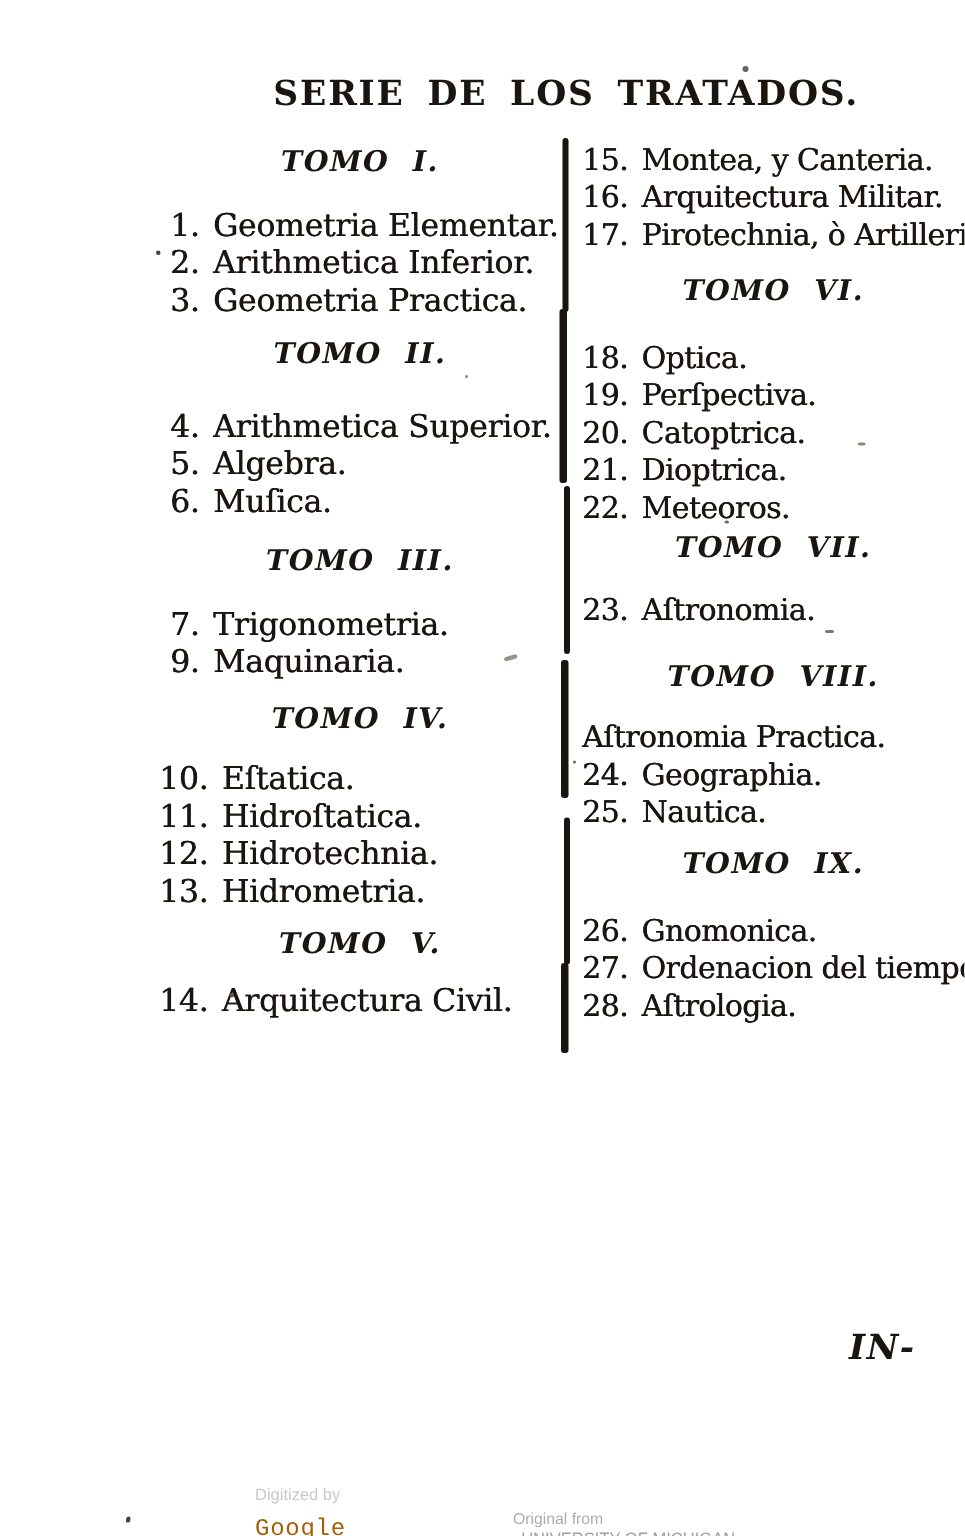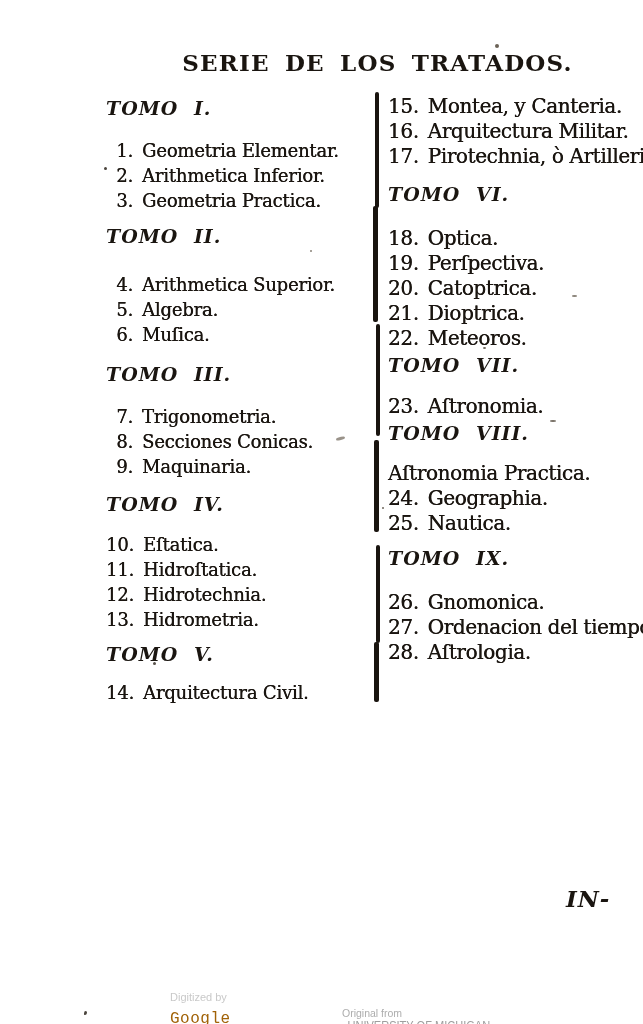--- a/index.html
+++ b/index.html
@@ -11,24 +11,24 @@
   .title {
     position:absolute; top:49px; left:0; width:100%; padding-left:112px;
     text-align:center; font-size:23px; font-weight:700;
     letter-spacing:1.2px; word-spacing:6px; white-space:nowrap;
   }
   .col { position:absolute; }
   .col-left  { left:106px; top:90px; width:268px; }
   .col-right { left:388px; top:88px; width:255px; }
   .tomo {
     font-style:italic; font-weight:700; font-size:19px; line-height:24px;
-    letter-spacing:1px; word-spacing:8px; white-space:nowrap;
+    text-align:center; letter-spacing:1px; word-spacing:8px; white-space:nowrap;
   }
   .items { line-height:25px; }
-  .col-left  .items { font-size:18px; letter-spacing:-0.2px; }
+  .col-left  .items { font-size:21px; letter-spacing:-0.2px; }
   .col-right .items { font-size:20px; letter-spacing:-0.4px; }
   .item { white-space:nowrap; text-shadow:0.3px 0 0 currentColor; }
   .num { display:inline-block; min-width:27px; text-align:right; margin-right:9px; }
   .rule { position:absolute; background:#19140f; border-radius:2px; }
   .speck { position:absolute; border-radius:50%; }
   .catchword {
     position:absolute; left:566px; top:885px; font-style:italic; font-weight:700;
     font-size:23px; letter-spacing:1px;
   }
   .footer-left {
@@ -72,21 +72,20 @@
     <h3 class="tomo" style="margin-top:11px">TOMO II.</h3>
     <div class="items" style="margin-top:24px">
       <div class="item"><span class="num">4.</span><span>Arithmetica Superior.</span></div>
       <div class="item"><span class="num">5.</span><span>Algebra.</span></div>
       <div class="item"><span class="num">6.</span><span>Muſica.</span></div>
     </div>
 
     <h3 class="tomo" style="margin-top:15px">TOMO III.</h3>
     <div class="items" style="margin-top:18px">
       <div class="item"><span class="num">7.</span><span>Trigonometria.</span></div>
-      <div class="item"><span class="num">8.</span><span>Secciones Conicas.</span></div>
       <div class="item"><span class="num">9.</span><span>Maquinaria.</span></div>
     </div>
 
     <h3 class="tomo" style="margin-top:13px">TOMO IV.</h3>
     <div class="items" style="margin-top:16px">
       <div class="item"><span class="num">10.</span><span>Eſtatica.</span></div>
       <div class="item"><span class="num">11.</span><span>Hidroſtatica.</span></div>
       <div class="item"><span class="num">12.</span><span>Hidrotechnia.</span></div>
       <div class="item"><span class="num">13.</span><span>Hidrometria.</span></div>
     </div>
@@ -112,21 +111,21 @@
       <div class="item"><span class="num">20.</span><span>Catoptrica.</span></div>
       <div class="item"><span class="num">21.</span><span>Dioptrica.</span></div>
       <div class="item"><span class="num">22.</span><span>Meteoros.</span></div>
     </div>
 
     <h3 class="tomo" style="margin-top:2px">TOMO VII.</h3>
     <div class="items" style="margin-top:17px">
       <div class="item"><span class="num">23.</span><span>Aſtronomia.</span></div>
     </div>
 
-    <h3 class="tomo" style="margin-top:2px">TOMO VIII.</h3>
+    <h3 class="tomo" style="margin-top:20px">TOMO VIII.</h3>
     <div class="items" style="margin-top:16px">
       <div class="item"><span>Aſtronomia Practica.</span></div>
       <div class="item"><span class="num">24.</span><span>Geographia.</span></div>
       <div class="item"><span class="num">25.</span><span>Nautica.</span></div>
     </div>
 
     <h3 class="tomo" style="margin-top:10px">TOMO IX.</h3>
     <div class="items" style="margin-top:20px">
       <div class="item"><span class="num">26.</span><span>Gnomonica.</span></div>
       <div class="item"><span class="num">27.</span><span>Ordenacion del tiempo.</span></div>

